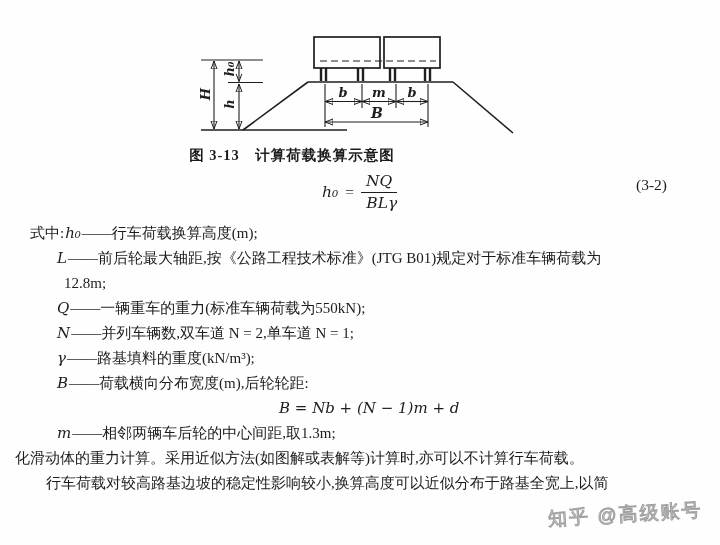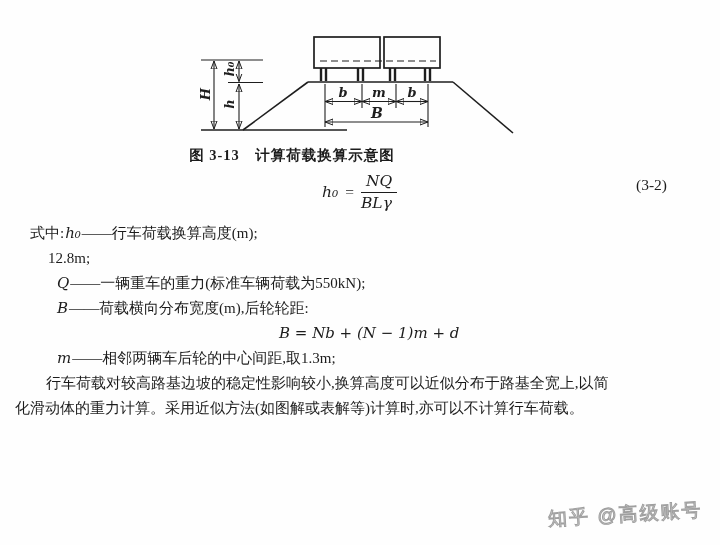--- a/index.html
+++ b/index.html
@@ -30,35 +30,35 @@
     text-align: center; font-weight: bold; font-size: 14.5px;
     letter-spacing: 1px;
   }
   
   .equation-row {
     position: absolute; left: 322px; top: 172px;
     display: flex; align-items: center; gap: 7px;
     font-size: 15.5px;
   }
   .math { font-style: italic; font-family: "DejaVu Serif", "Liberation Serif", serif; }
-  .frac { display: inline-flex; flex-direction: column; text-align: left; }
+  .frac { display: inline-flex; flex-direction: column; text-align: right; }
   .frac .num { border-bottom: 1.4px solid #1c1c1c; padding: 0 5px 2px 5px; }
   .frac .den { padding-top: 1px; }
   .eq-number {
     position: absolute; left: 636px; top: 176px; font-size: 15.5px;
   }
   
   .textblock {
     position: absolute; left: 0; top: 221px; width: 720px;
     font-size: 15px;
   }
   .tline { height: 25px; line-height: 25px; white-space: nowrap; }
   .ind-prefix  { padding-left: 30px; }
   .ind-symbol  { padding-left: 56px; }
-  .ind-cont    { padding-left: 48px; }
+  .ind-cont    { padding-left: 64px; }
   .ind-subeq   { padding-left: 278px; }
   .ind-among   { padding-left: 20px; }
   .para { padding-left: 15px; padding-right: 15px; }
   .para.first { text-indent: 31px; }
   .sym { font-style: italic; font-family: "DejaVu Serif", "Liberation Serif", serif; padding: 0 1px; }
   
   .watermark {
     position: absolute; left: 548px; top: 501px; width: 175px;
     font-size: 19px; letter-spacing: 2px;
     color: rgba(175,175,175,0.50);
@@ -140,43 +140,52 @@
   </span>
 </div>
 <div class="eq-number">(3-2)</div>
 
 <div class="textblock">
 
   <div class="tline ind-prefix">
     <span>式中:</span><span class="sym">h₀</span><span>——行车荷载换算高度(m);</span>
   </div>
 
+  <div class="tline ind-symbol">
+    <span class="sym">L</span><span>——前后轮最大轴距,按《公路工程技术标准》(JTG B01)规定对于标准车辆荷载为</span>
+  </div>
 
   <div class="tline ind-cont">
     <span>12.8m;</span>
   </div>
 
   <div class="tline ind-symbol">
     <span class="sym">Q</span><span>——一辆重车的重力(标准车辆荷载为550kN);</span>
   </div>
 
+  <div class="tline ind-symbol">
+    <span class="sym">N</span><span>——并列车辆数,双车道 N = 2,单车道 N = 1;</span>
+  </div>
 
+  <div class="tline ind-symbol">
+    <span class="sym">γ</span><span>——路基填料的重度(kN/m³);</span>
+  </div>
 
   <div class="tline ind-symbol">
     <span class="sym">B</span><span>——荷载横向分布宽度(m),后轮轮距:</span>
   </div>
 
   <div class="tline ind-subeq">
     <span class="sym">B = Nb + (N − 1)m + d</span>
   </div>
 
 
   <div class="tline ind-symbol">
     <span class="sym">m</span><span>——相邻两辆车后轮的中心间距,取1.3m;</span>
   </div>
 
 
+  <div class="tline para">化滑动体的重力计算。采用近似方法(如图解或表解等)计算时,亦可以不计算行车荷载。</div>
   <div class="tline para first">行车荷载对较高路基边坡的稳定性影响较小,换算高度可以近似分布于路基全宽上,以简</div>
-  <div class="tline para">化滑动体的重力计算。采用近似方法(如图解或表解等)计算时,亦可以不计算行车荷载。</div>
 
 </div>
 
 <div class="watermark">知乎 @高级账号</div>
 
 </body></html>

